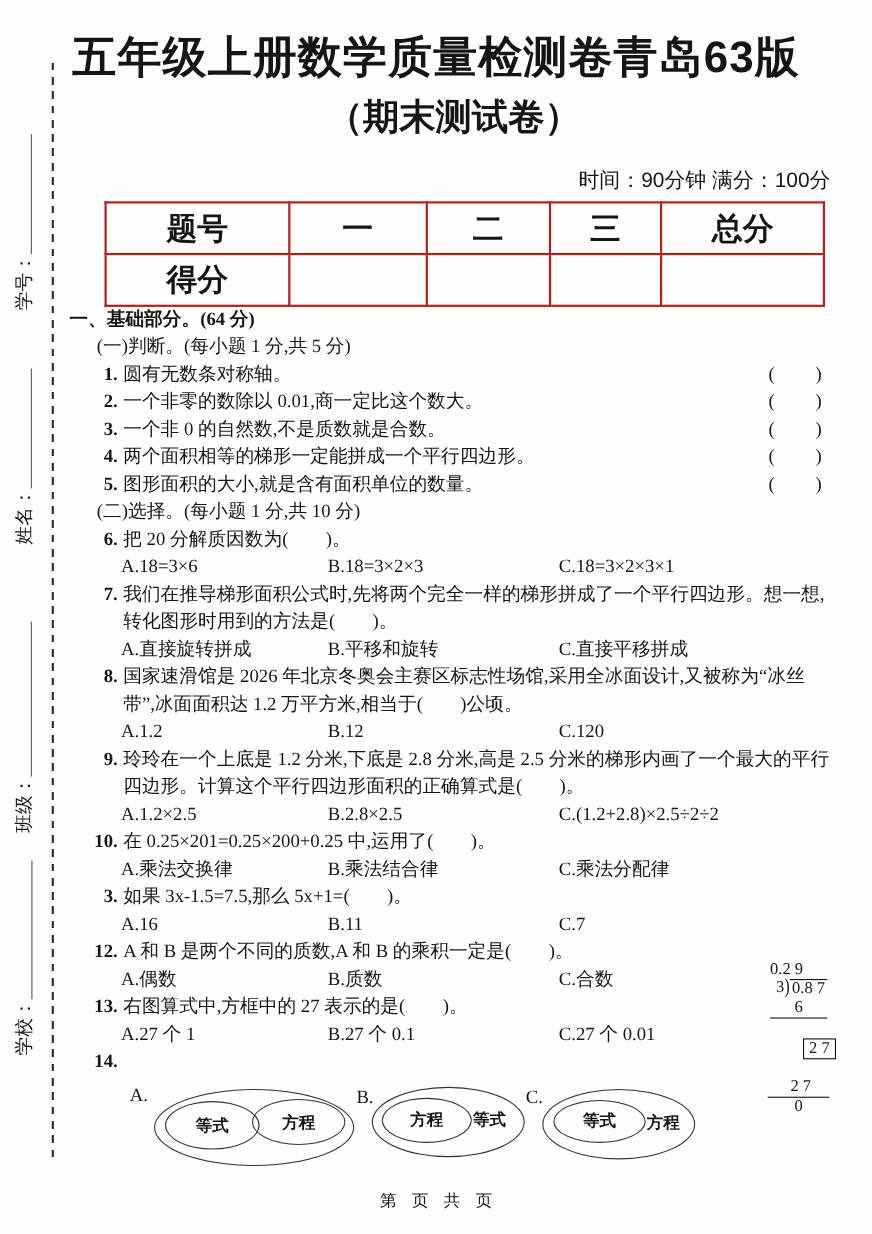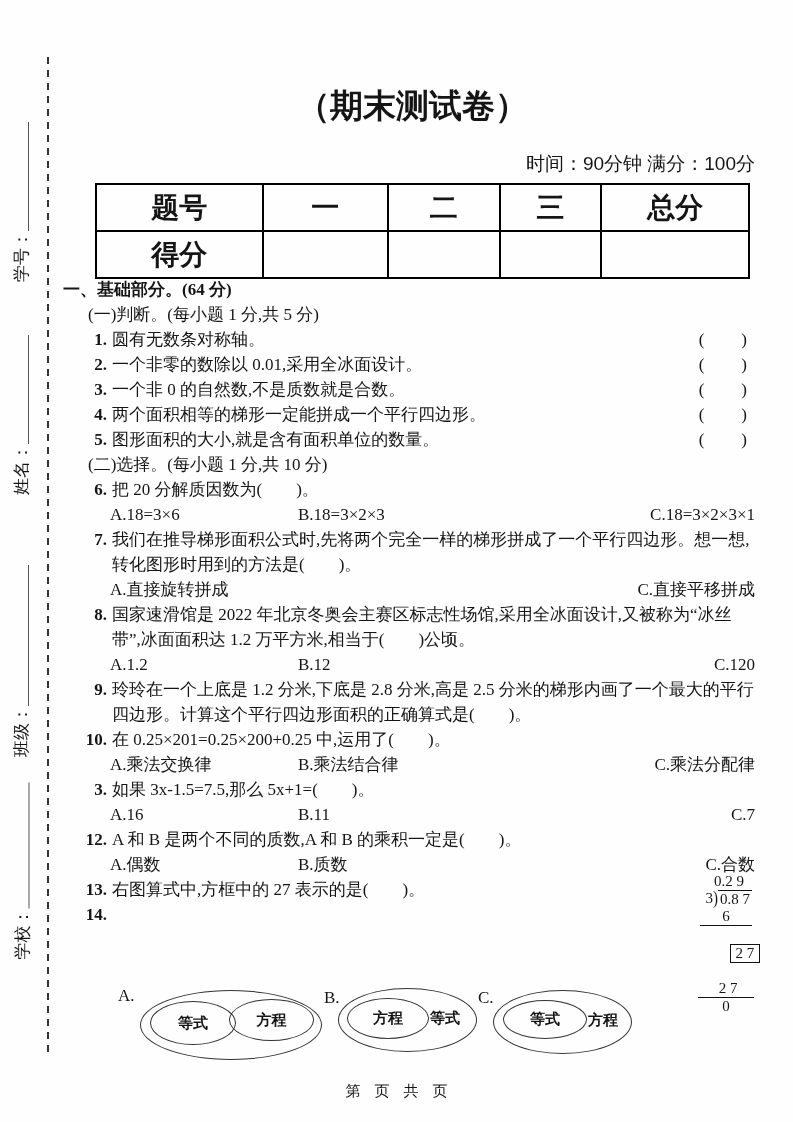--- a/index.html
+++ b/index.html
@@ -23,21 +23,21 @@
     position:absolute; top:151px; right:38px;
     font-family:"Liberation Sans","DejaVu Sans",sans-serif;
     font-size:19px;
   }
   
   .score-table {
     position:absolute; left:95px; top:183px; width:655px;
     border-collapse:collapse; table-layout:fixed;
   }
   .score-table td {
-    border:2px solid #000000; height:43px; text-align:center; vertical-align:middle;
+    border:2px solid #b91c1c; height:43px; text-align:center; vertical-align:middle;
     font-weight:bold; font-size:28px;
   }
   
   .fold-line {
     position:absolute; left:47px; top:57px; width:2px; height:1001px;
     background:repeating-linear-gradient(to bottom,#333 0 7px,transparent 7px 13px);
   }
   .side-group {
     position:absolute; height:26px; transform:rotate(-90deg);
     display:flex; align-items:center; font-size:17px; white-space:nowrap;
@@ -53,26 +53,26 @@
     font-size:17px; white-space:nowrap;
   }
   .line { height:25px; line-height:25px; display:flex; }
   .h1 { font-weight:bold; }
   .sub { padding-left:25px; }
   .qnum { flex:none; width:44px; text-align:right; margin-right:5px; font-weight:bold; }
   .cont { padding-left:49px; }
   .opts { padding-left:47px; }
   .opt-a { flex:none; width:188px; }
   .opt-b { flex:none; width:210px; }
-  .opt-c { flex:1;text-align:right; }
+  .opt-c { flex:1; }
   .jbracket { margin-left:auto; margin-right:7px; letter-spacing:1px; }
   
   .ld { position:absolute; left:686px; top:873px; width:72px; font-size:15px; line-height:17px; }
   .ld div { white-space:pre; }
-  .ld-q { text-align:right; padding-right:14px; }
+  .ld-q { text-align:center; padding-right:14px; }
   .ld-row { display:flex; justify-content:flex-end; padding-right:6px; }
   .ld-par { transform:scaleY(1.3); display:inline-block; }
   .ld-dd { border-top:1.5px solid #111; padding:0 2px; }
   .ld-s1 { width:52px; margin-left:14px; text-align:center; border-bottom:1.5px solid #111; }
   .ld-boxrow { margin-left:21px; margin-top:1px; }
   .ld-box { display:inline-block; border:1.5px solid #111; padding:0 5px; }
   .ld-s2 { width:52px; margin-left:16px; text-align:center; }
   .ld-rem { width:56px; margin-left:12px; text-align:center; border-top:1.5px solid #111; }
   
   .venn { position:absolute; left:63px; top:984px; width:700px; height:85px; font-size:17px; }
@@ -85,20 +85,21 @@
   .footer {
     position:absolute; top:1082px; left:0; width:100%;
     text-align:center; font-size:15px; letter-spacing:14px; padding-left:14px; box-sizing:border-box;
   }
 </style>
 </head>
 <body>
 
 <div class="paper">
 
+  <div class="title">五年级上册数学质量检测卷青岛63版</div>
   <div class="subtitle">（期末测试卷）</div>
   <div class="meta">时间：90分钟  满分：100分</div>
 
   <table class="score-table">
     <colgroup>
       <col style="width:25.5%">
         <col style="width:19.2%">
         <col style="width:17.1%">
         <col style="width:15.6%">
         <col style="width:22.6%">
@@ -144,21 +145,21 @@
     <div class="line h1">一、基础部分。(64 分)</div>
     <div class="line sub">(一)判断。(每小题 1 分,共 5 分)</div>
 
     <div class="line">
       <span class="qnum">1.</span>
       <span>圆有无数条对称轴。</span>
       <span class="jbracket">(　　)</span>
     </div>
     <div class="line">
       <span class="qnum">2.</span>
-      <span>一个非零的数除以 0.01,采用全冰面设计。</span>
+      <span>一个非零的数除以 0.01,商一定比这个数大。</span>
       <span class="jbracket">(　　)</span>
     </div>
     <div class="line">
       <span class="qnum">3.</span>
       <span>一个非 0 的自然数,不是质数就是合数。</span>
       <span class="jbracket">(　　)</span>
     </div>
     <div class="line">
       <span class="qnum">4.</span>
       <span>两个面积相等的梯形一定能拼成一个平行四边形。</span>
@@ -184,43 +185,49 @@
 
     <div class="line">
       <span class="qnum">7.</span>
       <span>我们在推导梯形面积公式时,先将两个完全一样的梯形拼成了一个平行四边形。想一想,</span>
     </div>
     <div class="line cont">
       <span>转化图形时用到的方法是(　　)。</span>
     </div>
     <div class="line opts">
       <span class="opt-a">A.直接旋转拼成</span>
+      <span class="opt-b">B.平移和旋转</span>
       <span class="opt-c">C.直接平移拼成</span>
     </div>
 
     <div class="line">
       <span class="qnum">8.</span>
-      <span>国家速滑馆是 2022 年北京冬奥会主赛区标志性场馆,采用全冰面设计,又被称为“冰丝</span>
+      <span>国家速滑馆是 2026 年北京冬奥会主赛区标志性场馆,采用全冰面设计,又被称为“冰丝</span>
     </div>
     <div class="line cont">
       <span>带”,冰面面积达 1.2 万平方米,相当于(　　)公顷。</span>
     </div>
     <div class="line opts">
       <span class="opt-a">A.1.2</span>
       <span class="opt-b">B.12</span>
       <span class="opt-c">C.120</span>
     </div>
 
     <div class="line">
       <span class="qnum">9.</span>
       <span>玲玲在一个上底是 1.2 分米,下底是 2.8 分米,高是 2.5 分米的梯形内画了一个最大的平行</span>
     </div>
     <div class="line cont">
       <span>四边形。计算这个平行四边形面积的正确算式是(　　)。</span>
     </div>
+    <div class="line opts">
+      <span class="opt-a">A.1.2×2.5</span>
+      <span class="opt-b">B.2.8×2.5</span>
+      <span class="opt-c">C.(1.2+2.8)×2.5÷2÷2</span>
+    </div>
 
     <div class="line">
       <span class="qnum">10.</span>
       <span>在 0.25×201=0.25×200+0.25 中,运用了(　　)。</span>
     </div>
     <div class="line opts">
       <span class="opt-a">A.乘法交换律</span>
       <span class="opt-b">B.乘法结合律</span>
       <span class="opt-c">C.乘法分配律</span>
     </div>
@@ -241,20 +248,25 @@
     </div>
     <div class="line opts">
       <span class="opt-a">A.偶数</span>
       <span class="opt-b">B.质数</span>
       <span class="opt-c">C.合数</span>
     </div>
 
     <div class="line">
       <span class="qnum">13.</span>
       <span>右图算式中,方框中的 27 表示的是(　　)。</span>
+    </div>
+    <div class="line opts">
+      <span class="opt-a">A.27 个 1</span>
+      <span class="opt-b">B.27 个 0.1</span>
+      <span class="opt-c">C.27 个 0.01</span>
     </div>
 
     <div class="line">
       <span class="qnum">14.</span>
     </div>
   </div>
 
   <div class="ld">
     <div class="ld-q">0.2 9</div>
     <div class="ld-row">

